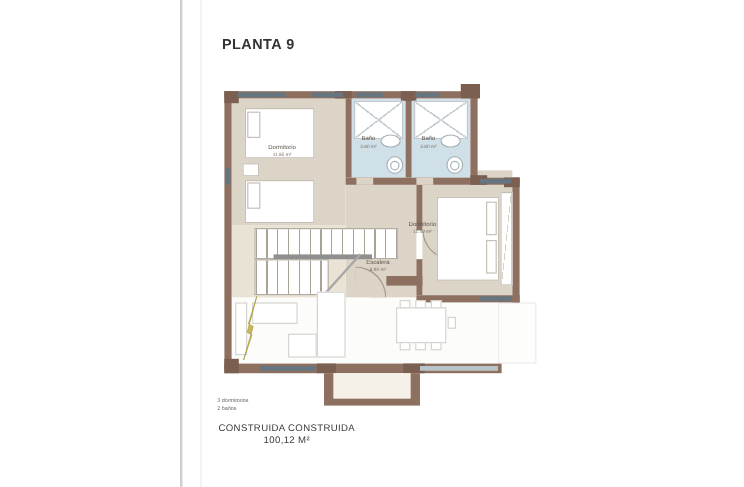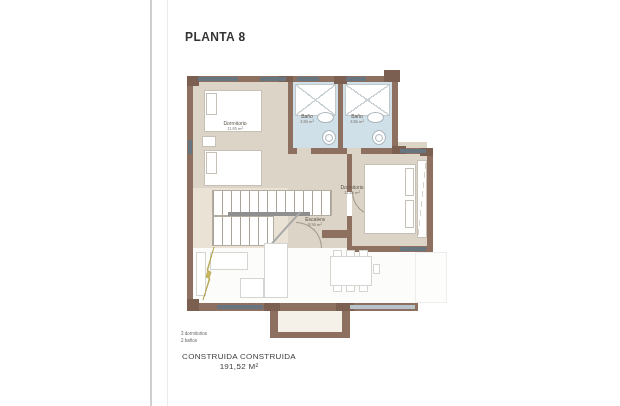--- a/index.html
+++ b/index.html
@@ -37,21 +37,21 @@
   .terrace{position:absolute;border:1px solid #ededeb;box-sizing:border-box;background:#fdfdfc;}
   .breakline{position:absolute;background:#a8a8a8;transform:rotate(-48deg);}
 </style>
 </head>
 <body>
 
 <div id="canvas">
   <div class="pageline1"></div>
   <div class="pageline2"></div>
 
-  <div class="title">PLANTA 8</div>
+  <div class="title">PLANTA 9</div>
 
   <div class="abs">
 
     <div class="beige" style="left:193px;top:82px;width:95px;height:106px;"></div>
     <div class="beige" style="left:288px;top:154px;width:59px;height:94px;"></div>
     <div class="beige2" style="left:193px;top:188px;width:95px;height:60px;"></div>
     <div class="bath" style="left:293px;top:82px;width:45px;height:66px;"></div>
     <div class="bath" style="left:343px;top:82px;width:49px;height:66px;"></div>
     <div class="beige" style="left:352px;top:154px;width:75px;height:92px;"></div>
     <div class="white-floor" style="left:193px;top:248px;width:222px;height:55px;"></div>
@@ -167,15 +167,15 @@
     </div>
   </div>
 
   <div class="legend">
     <div>3 dormitorios</div>
     <div>2 baños</div>
   </div>
 
   <div class="footer">
     <div class="f1">CONSTRUIDA CONSTRUIDA</div>
-    <div class="f2">191,52 M²</div>
+    <div class="f2">100,12 M²</div>
   </div>
 </div>
 
 </body></html>

